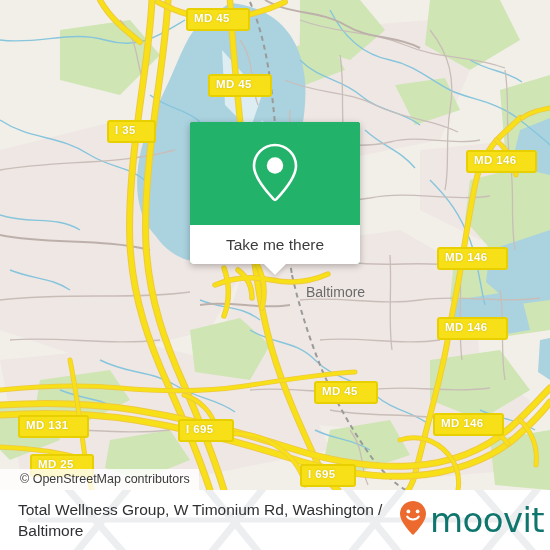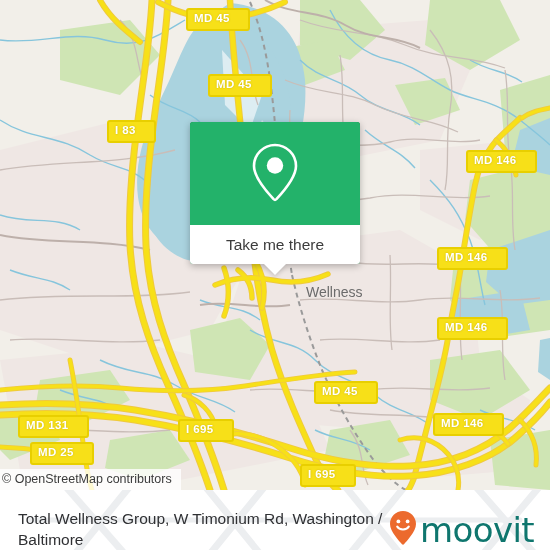--- a/index.html
+++ b/index.html
@@ -37,21 +37,21 @@
     white-space:nowrap;
     font-family:"Liberation Sans","DejaVu Sans",sans-serif;
   }
 
   
   .attrib{
     position:absolute;left:0;bottom:0;
     background:rgba(255,255,255,.80);
     color:#3b3b3b;
     font-size:12.5px;
-    padding:3px 9px 4px 2px;
+    padding:3px 9px 4px 20px;
     white-space:nowrap;
   }
 
   
   .card{
     position:absolute;
     left:190px;top:122px;
     width:170px;
     border-radius:3px;
     box-shadow:0 2px 7px rgba(0,0,0,.28);
@@ -86,22 +86,22 @@
   }
 
   
   .footer{
     position:absolute;left:0;top:490px;width:550px;height:60px;
     background:#ffffff;overflow:hidden;
   }
   .footer-watermark{position:absolute;left:0;top:0;opacity:1;}
   .footer-inner{
     position:relative;
-    display:flex;align-items:flex-end;justify-content:space-between;
-    height:60px;padding:0 16px 0 18px;box-sizing:border-box;
+    display:flex;align-items:center;justify-content:space-between;
+    height:60px;padding:0 6px 0 18px;box-sizing:border-box;
   }
   .caption{
     color:#2f3033;
     font-size:15.5px;
     line-height:21px;
     max-width:372px;
   }
   .brand{display:flex;align-items:center;gap:2px;flex:none;}
   .brand-word{
     color:#0f766e;
@@ -350,32 +350,32 @@
 
         <g stroke="#efc93f" fill="none" stroke-width="5" stroke-linecap="round">
           <path d="M496,140 C508,150 514,162 516,175"></path>
         </g>
         <g stroke="#f7e018" fill="none" stroke-width="3.4" stroke-linecap="round">
           <path d="M496,140 C508,150 514,162 516,175"></path>
         </g>
       </g>
     </svg>
 
-    <div class="place-label" style="left:306px;top:284px;">Wellness</div>
+    <div class="place-label" style="left:306px;top:284px;">Baltimore</div>
 
     <div class="shield" style="left:186px;top:8px;">MD 45</div>
     <div class="shield" style="left:208px;top:74px;">MD 45</div>
-    <div class="shield" style="left:107px;top:120px;">I 83</div>
+    <div class="shield" style="left:107px;top:120px;">I 35</div>
     <div class="shield" style="left:466px;top:150px;">MD 146</div>
     <div class="shield" style="left:437px;top:247px;">MD 146</div>
     <div class="shield" style="left:437px;top:317px;">MD 146</div>
     <div class="shield" style="left:18px;top:373px;margin-top:42px;">MD 131</div>
     <div class="shield" style="left:314px;top:381px;">MD 45</div>
     <div class="shield" style="left:433px;top:413px;">MD 146</div>
-    <div class="shield" style="left:30px;top:442px;">MD 25</div>
+    <div class="shield" style="left:30px;top:454px;">MD 25</div>
     <div class="shield" style="left:178px;top:419px;">I 695</div>
     <div class="shield" style="left:300px;top:464px;">I 695</div>
 
     <div class="attrib">© OpenStreetMap contributors</div>
   </div>
 
   <div class="card">
     <div class="card-top">
       <span>
         <svg width="52" height="62" viewBox="0 0 52 62" fill="none">

